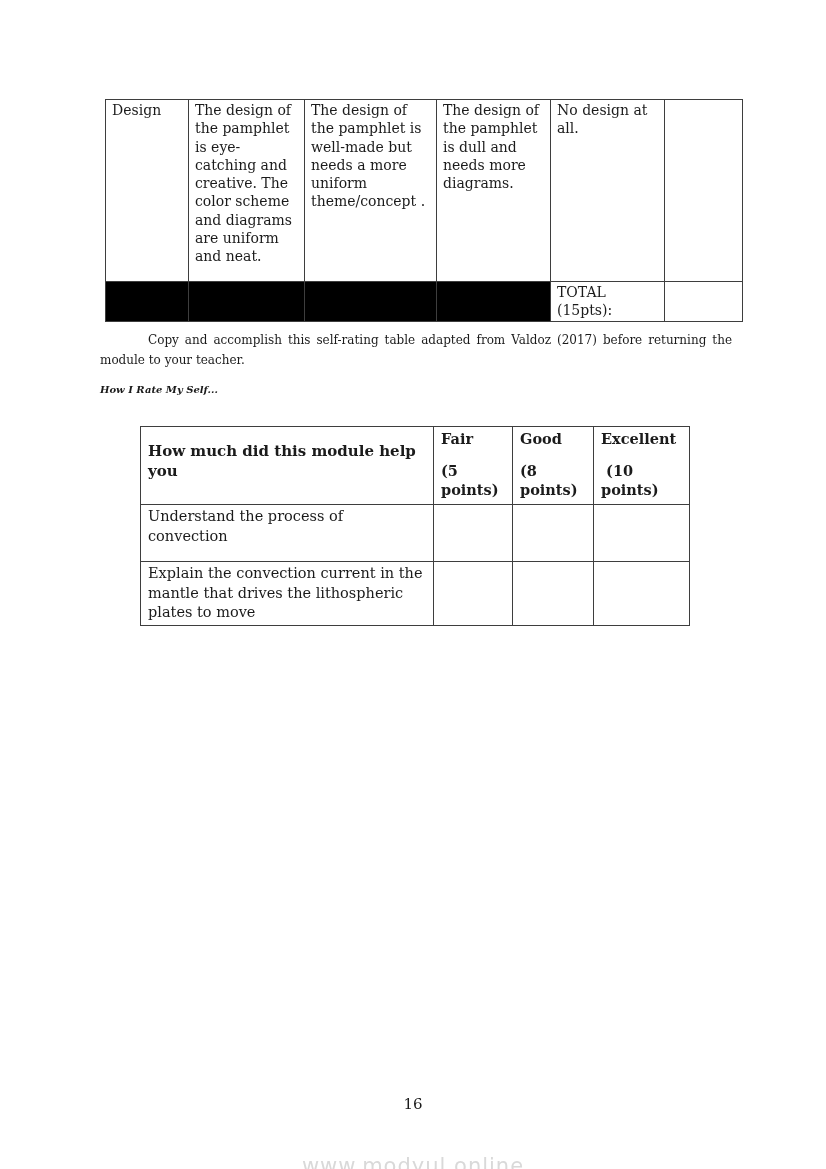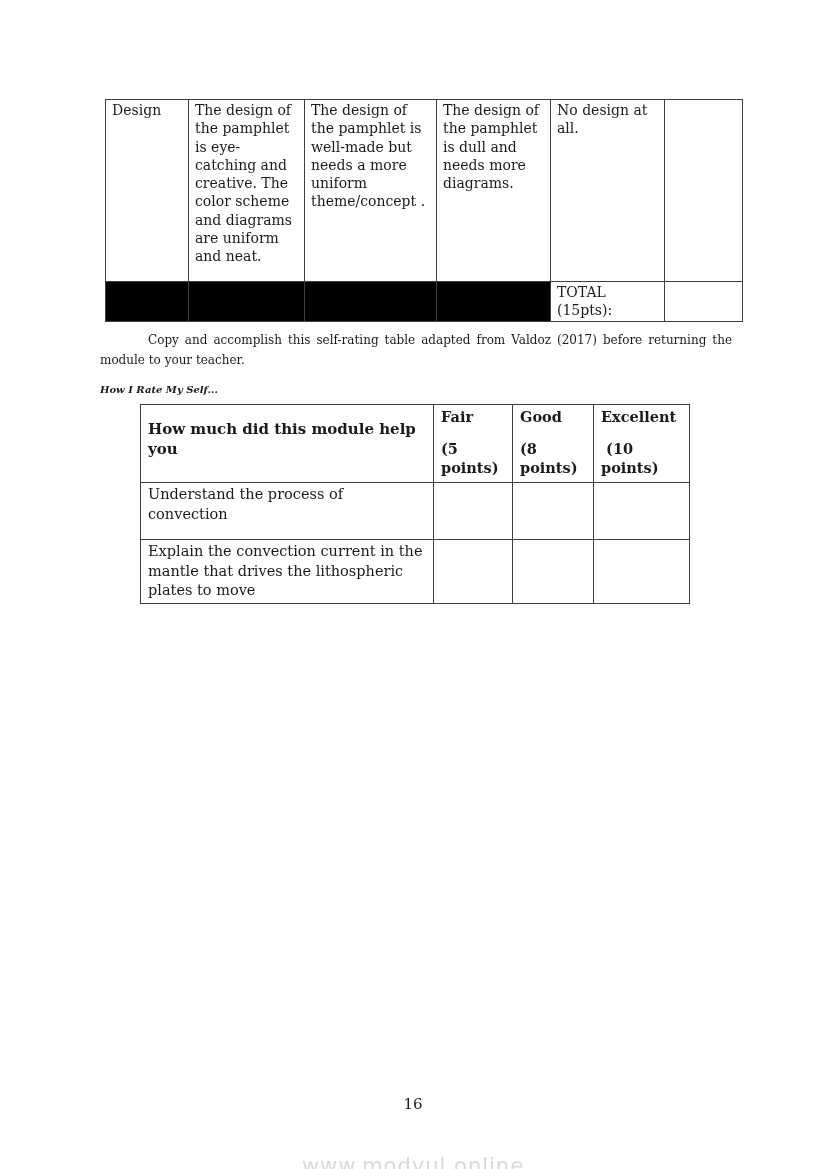--- a/index.html
+++ b/index.html
@@ -46,21 +46,21 @@
   .section-heading {
     position:absolute;
     left:100px; top:384px;
     margin:0;
     font-size:10px;
     font-weight:bold;
     font-style:italic;
   }
 
   
-  .rate { left:140px; top:404px; width:549px; }
+  .rate { left:140px; top:426px; width:549px; }
   .rate td { font-size:14.5px; line-height:19.5px; padding:2px 7px; }
   .rate tr.hdr { height:78px; }
   .rate tr.hdr td { font-weight:bold; }
   .rate td.q-cell { padding-top:14px; font-size:15px; line-height:20px; }
   .rate .col-points { margin-top:12px; white-space:pre-wrap; }
   .rate tr.row1 { height:57px; }
   .rate tr.row2 { height:61px; }
 
   
   .page-number {

